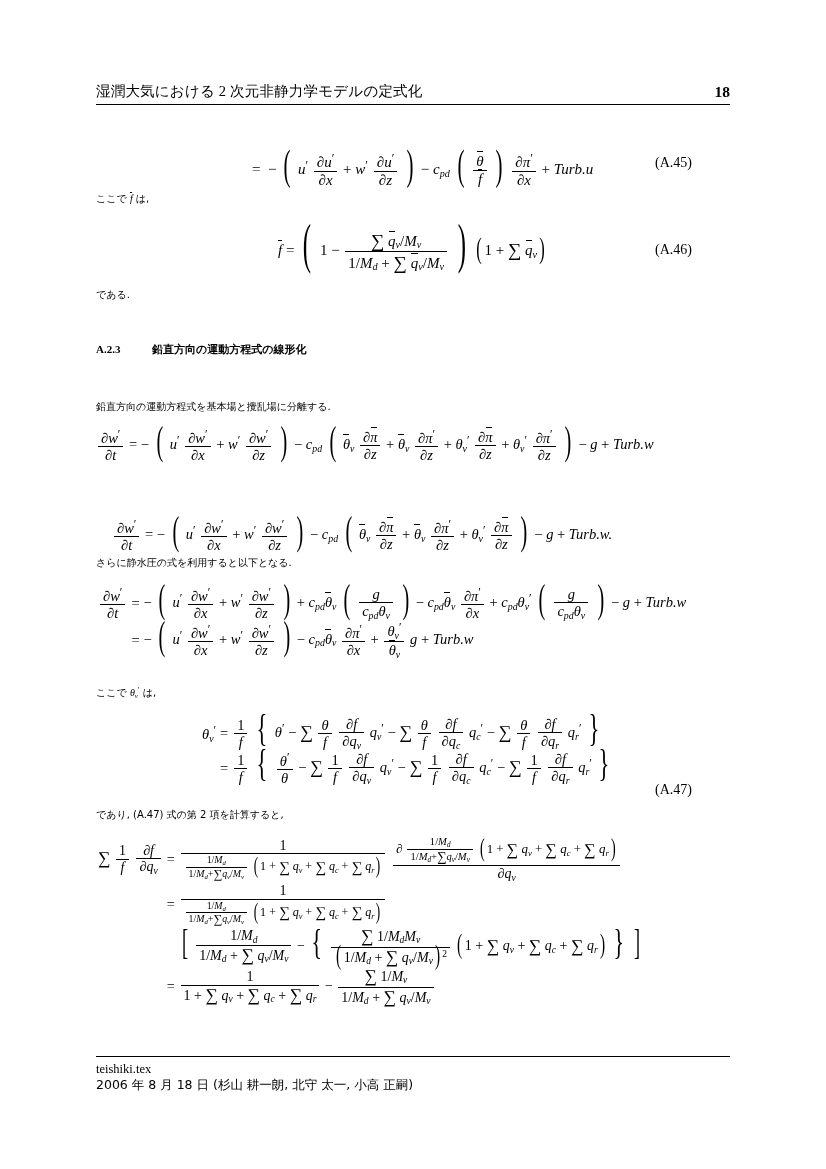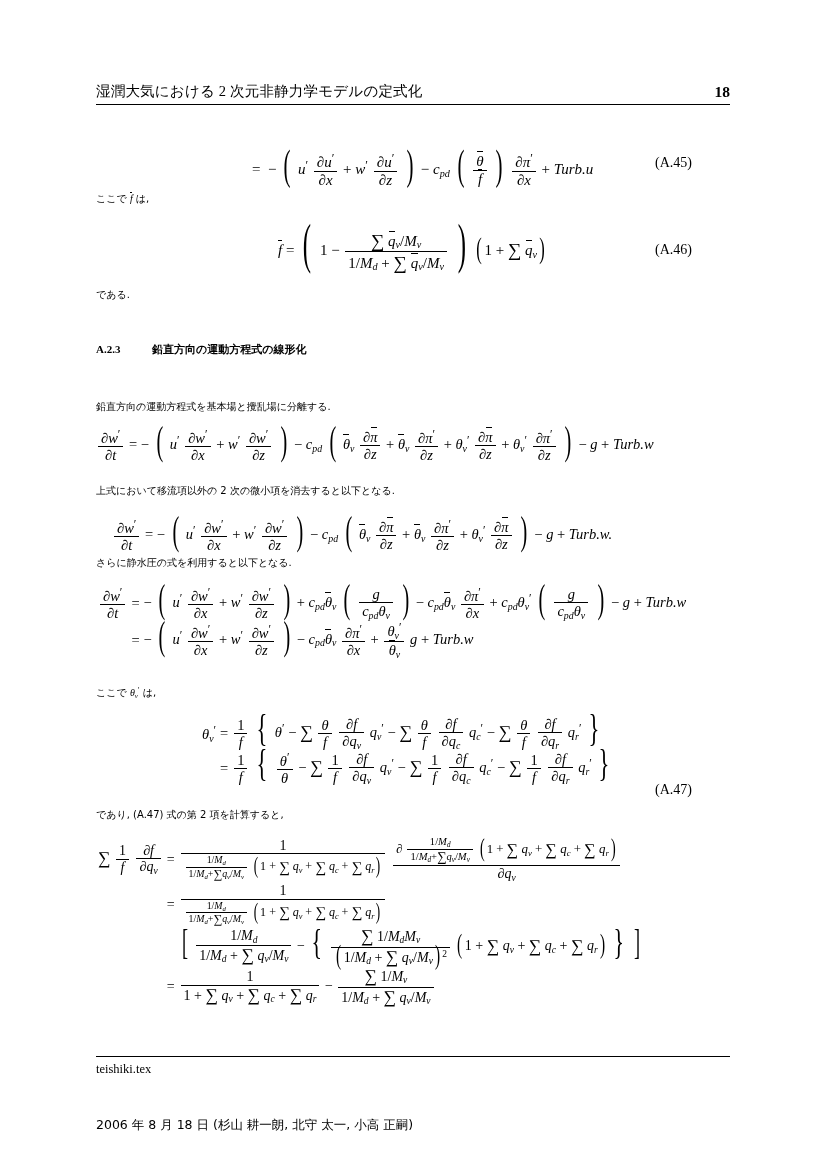--- a/index.html
+++ b/index.html
@@ -71,21 +71,21 @@
     position: absolute;
     left: 96px;
     top: 1062px;
     width: 634px;
     font-size: 12.5px;
     display: flex;
     justify-content: space-between;
     flex-direction: column;
   }
   .footer-left { font-family: "Liberation Serif", serif; }
-  .footer-right { padding-right: 28px; margin-top: 40px; }
+  .footer-right { padding-right: 28px; }
 
   
   .blk { position: absolute; }
   .mi { font-style: italic; }
   .mn, .mo { font-style: normal; }
   .sub { font-size: 0.68em; vertical-align: -0.28em; }
   .sup { font-size: 0.68em; vertical-align: 0.48em; }
   .prime { font-size: 0.8em; vertical-align: 0.42em; }
 
   .frac {
@@ -240,21 +240,20 @@
     <span class="mo">+</span>
     <span class="mi">θ</span><span class="sub"><span class="mi">v</span></span><span class="prime">′</span>
     <span class="frac"><span class="num"><span class="mi">∂</span><span class="mi ov-bar tight">π</span></span><span class="den"><span class="mi">∂z</span></span></span>
     <span class="mo">+</span>
     <span class="mi">θ</span><span class="sub"><span class="mi">v</span></span><span class="prime">′</span>
     <span class="frac"><span class="num"><span class="mi">∂π</span><span class="prime">′</span></span><span class="den"><span class="mi">∂z</span></span></span>
     <span class="paren"><span class="big2">)</span></span>
     <span class="mo">−</span> <span class="mi">g</span> <span class="mo">+</span> <span class="mi">Turb.w</span>
   </div>
 
-  <div class="text-line jp" style="left:96px; top:484px;">上式において移流項以外の 2 次の微小項を消去すると以下となる.</div>
 
   <div class="blk eqline" style="left:112px; top:518px; font-size:14.5px;">
     <span class="frac"><span class="num"><span class="mi">∂w</span><span class="prime">′</span></span><span class="den"><span class="mi">∂t</span></span></span>
     <span class="mo">=</span>
     <span class="mo">−</span>
     <span class="paren"><span class="big2">(</span></span>
     <span class="mi">u</span><span class="prime">′</span>
     <span class="frac"><span class="num"><span class="mi">∂w</span><span class="prime">′</span></span><span class="den"><span class="mi">∂x</span></span></span>
     <span class="mo">+</span>
     <span class="mi">w</span><span class="prime">′</span>

